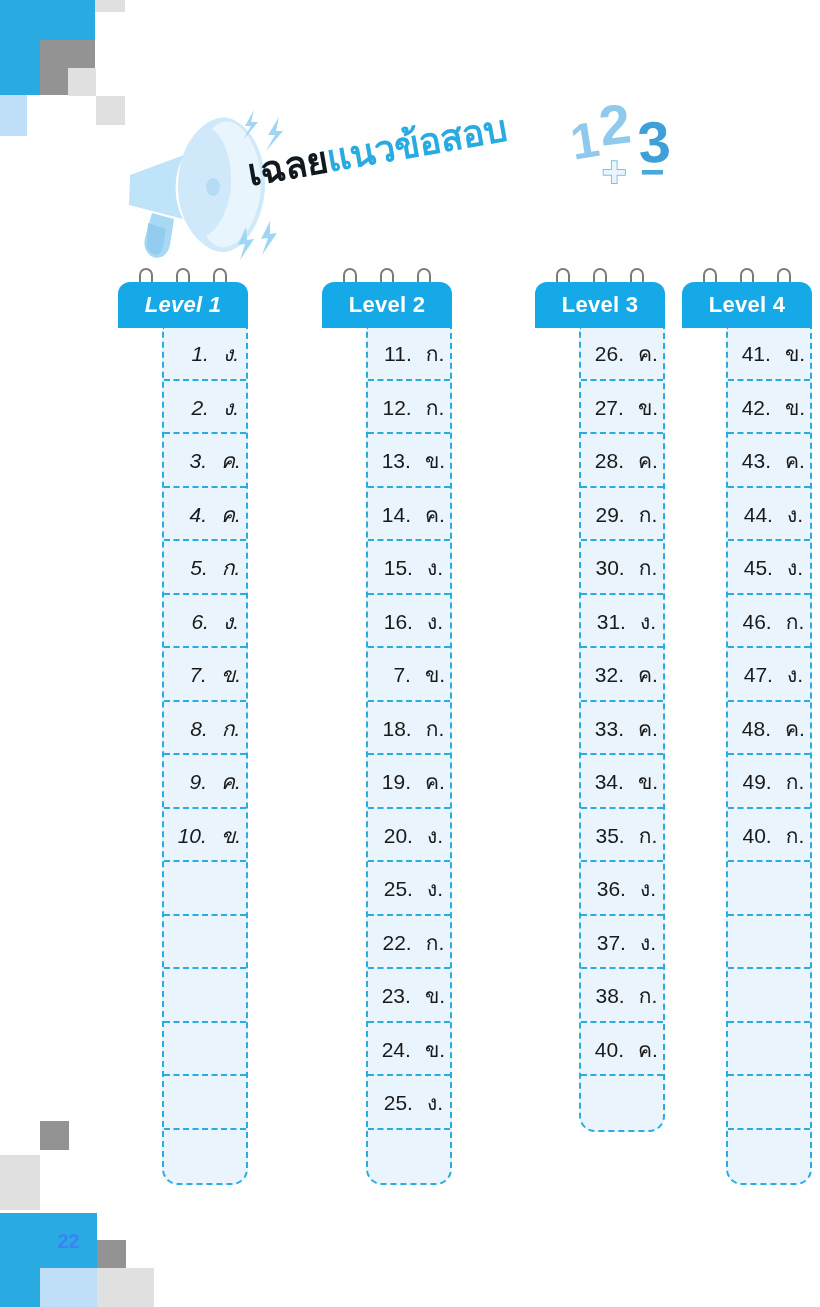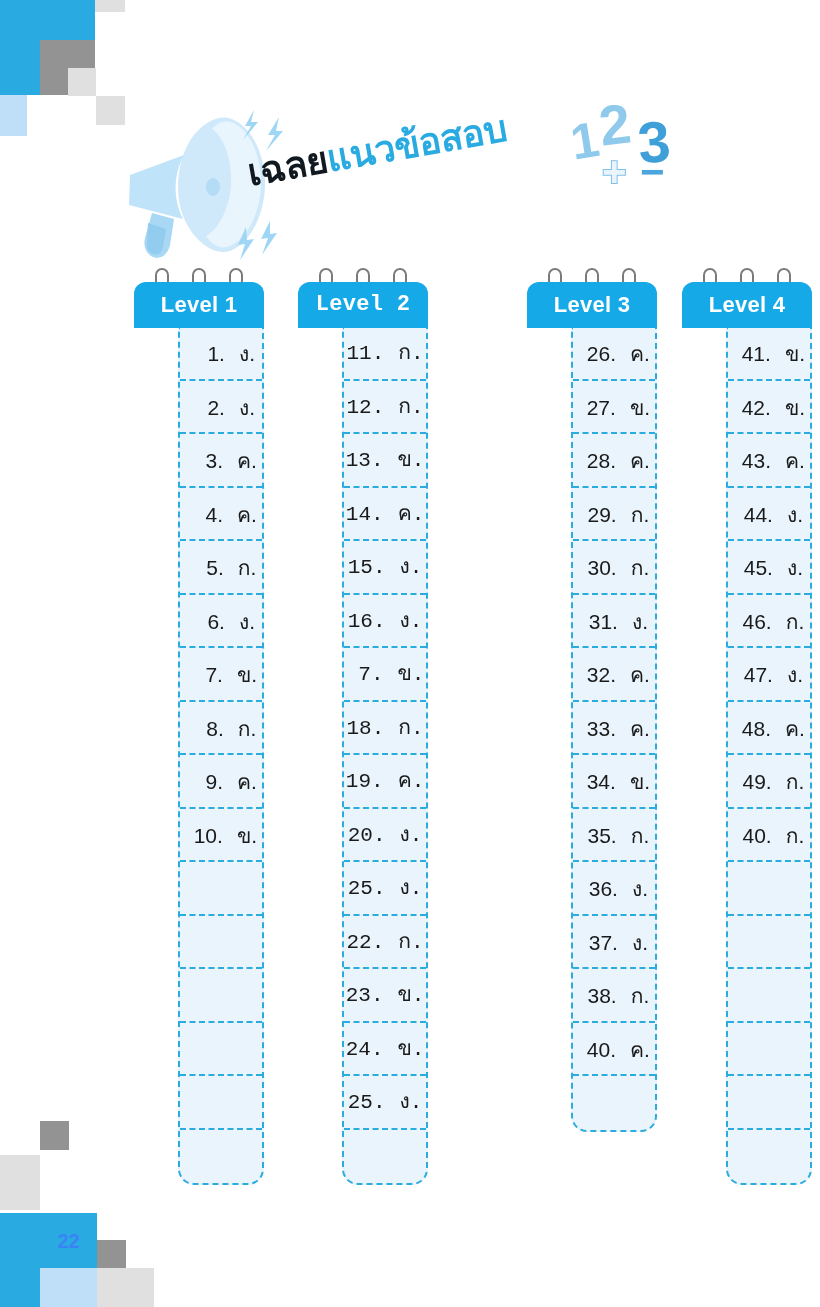--- a/index.html
+++ b/index.html
@@ -120,21 +120,21 @@
       <text x="2" y="58" fill="#8fc9ec" stroke="#ffffff" stroke-width="2.5" paint-order="stroke" transform="rotate(-9 14 48)">1</text>
       <text x="30" y="44" fill="#8fc9ec" stroke="#ffffff" stroke-width="2.5" paint-order="stroke" font-size="56" transform="rotate(-7 46 30)">2</text>
       <text x="68" y="62" fill="#3f9fd9" stroke="#ffffff" stroke-width="2.5" paint-order="stroke" font-size="58" transform="rotate(-5 86 44)">3</text>
       <text x="32" y="86" fill="#e9f4fc" stroke="#7fc0e8" stroke-width="2" paint-order="stroke" font-size="42">+</text>
       <text x="70" y="86" fill="#4ba6dd" stroke="#ffffff" stroke-width="2" paint-order="stroke" font-size="42">−</text>
     </g>
   </svg>
 </div>
 
 <div id="panels">
-    <div class="panel" style="left: 16px;">
+    <div class="panel" style="left: 0px; font-style: italic;">
       <div class="rings">
         <div class="ring r1"></div>
         <div class="ring r2"></div>
         <div class="ring r3"></div>
       </div>
       <div class="panel-head">Level 1</div>
       <div class="panel-body">
         <div class="row"><span class="num">1.</span><span class="ans">ง.</span></div>
         <div class="row"><span class="num">2.</span><span class="ans">ง.</span></div>
         <div class="row"><span class="num">3.</span><span class="ans">ค.</span></div>
@@ -146,21 +146,21 @@
         <div class="row"><span class="num">9.</span><span class="ans">ค.</span></div>
         <div class="row"><span class="num">10.</span><span class="ans">ข.</span></div>
         <div class="row empty"></div>
         <div class="row empty"></div>
         <div class="row empty"></div>
         <div class="row empty"></div>
         <div class="row empty"></div>
         <div class="row empty"></div>
       </div>
     </div>
-    <div class="panel" style="left: 180px; font-family: Liberation Mono, monospace;">
+    <div class="panel" style="left: 204px;">
       <div class="rings">
         <div class="ring r1"></div>
         <div class="ring r2"></div>
         <div class="ring r3"></div>
       </div>
       <div class="panel-head">Level 2</div>
       <div class="panel-body">
         <div class="row"><span class="num">11.</span><span class="ans">ก.</span></div>
         <div class="row"><span class="num">12.</span><span class="ans">ก.</span></div>
         <div class="row"><span class="num">13.</span><span class="ans">ข.</span></div>
@@ -172,21 +172,21 @@
         <div class="row"><span class="num">19.</span><span class="ans">ค.</span></div>
         <div class="row"><span class="num">20.</span><span class="ans">ง.</span></div>
         <div class="row"><span class="num">25.</span><span class="ans">ง.</span></div>
         <div class="row"><span class="num">22.</span><span class="ans">ก.</span></div>
         <div class="row"><span class="num">23.</span><span class="ans">ข.</span></div>
         <div class="row"><span class="num">24.</span><span class="ans">ข.</span></div>
         <div class="row"><span class="num">25.</span><span class="ans">ง.</span></div>
         <div class="row empty"></div>
       </div>
     </div>
-    <div class="panel" style="left: 384px; padding-left: 25px;">
+    <div class="panel" style="left: 392px; padding-left: 25px;">
       <div class="rings">
         <div class="ring r1"></div>
         <div class="ring r2"></div>
         <div class="ring r3"></div>
       </div>
       <div class="panel-head">Level 3</div>
       <div class="panel-body">
         <div class="row"><span class="num">26.</span><span class="ans">ค.</span></div>
         <div class="row"><span class="num">27.</span><span class="ans">ข.</span></div>
         <div class="row"><span class="num">28.</span><span class="ans">ค.</span></div>

